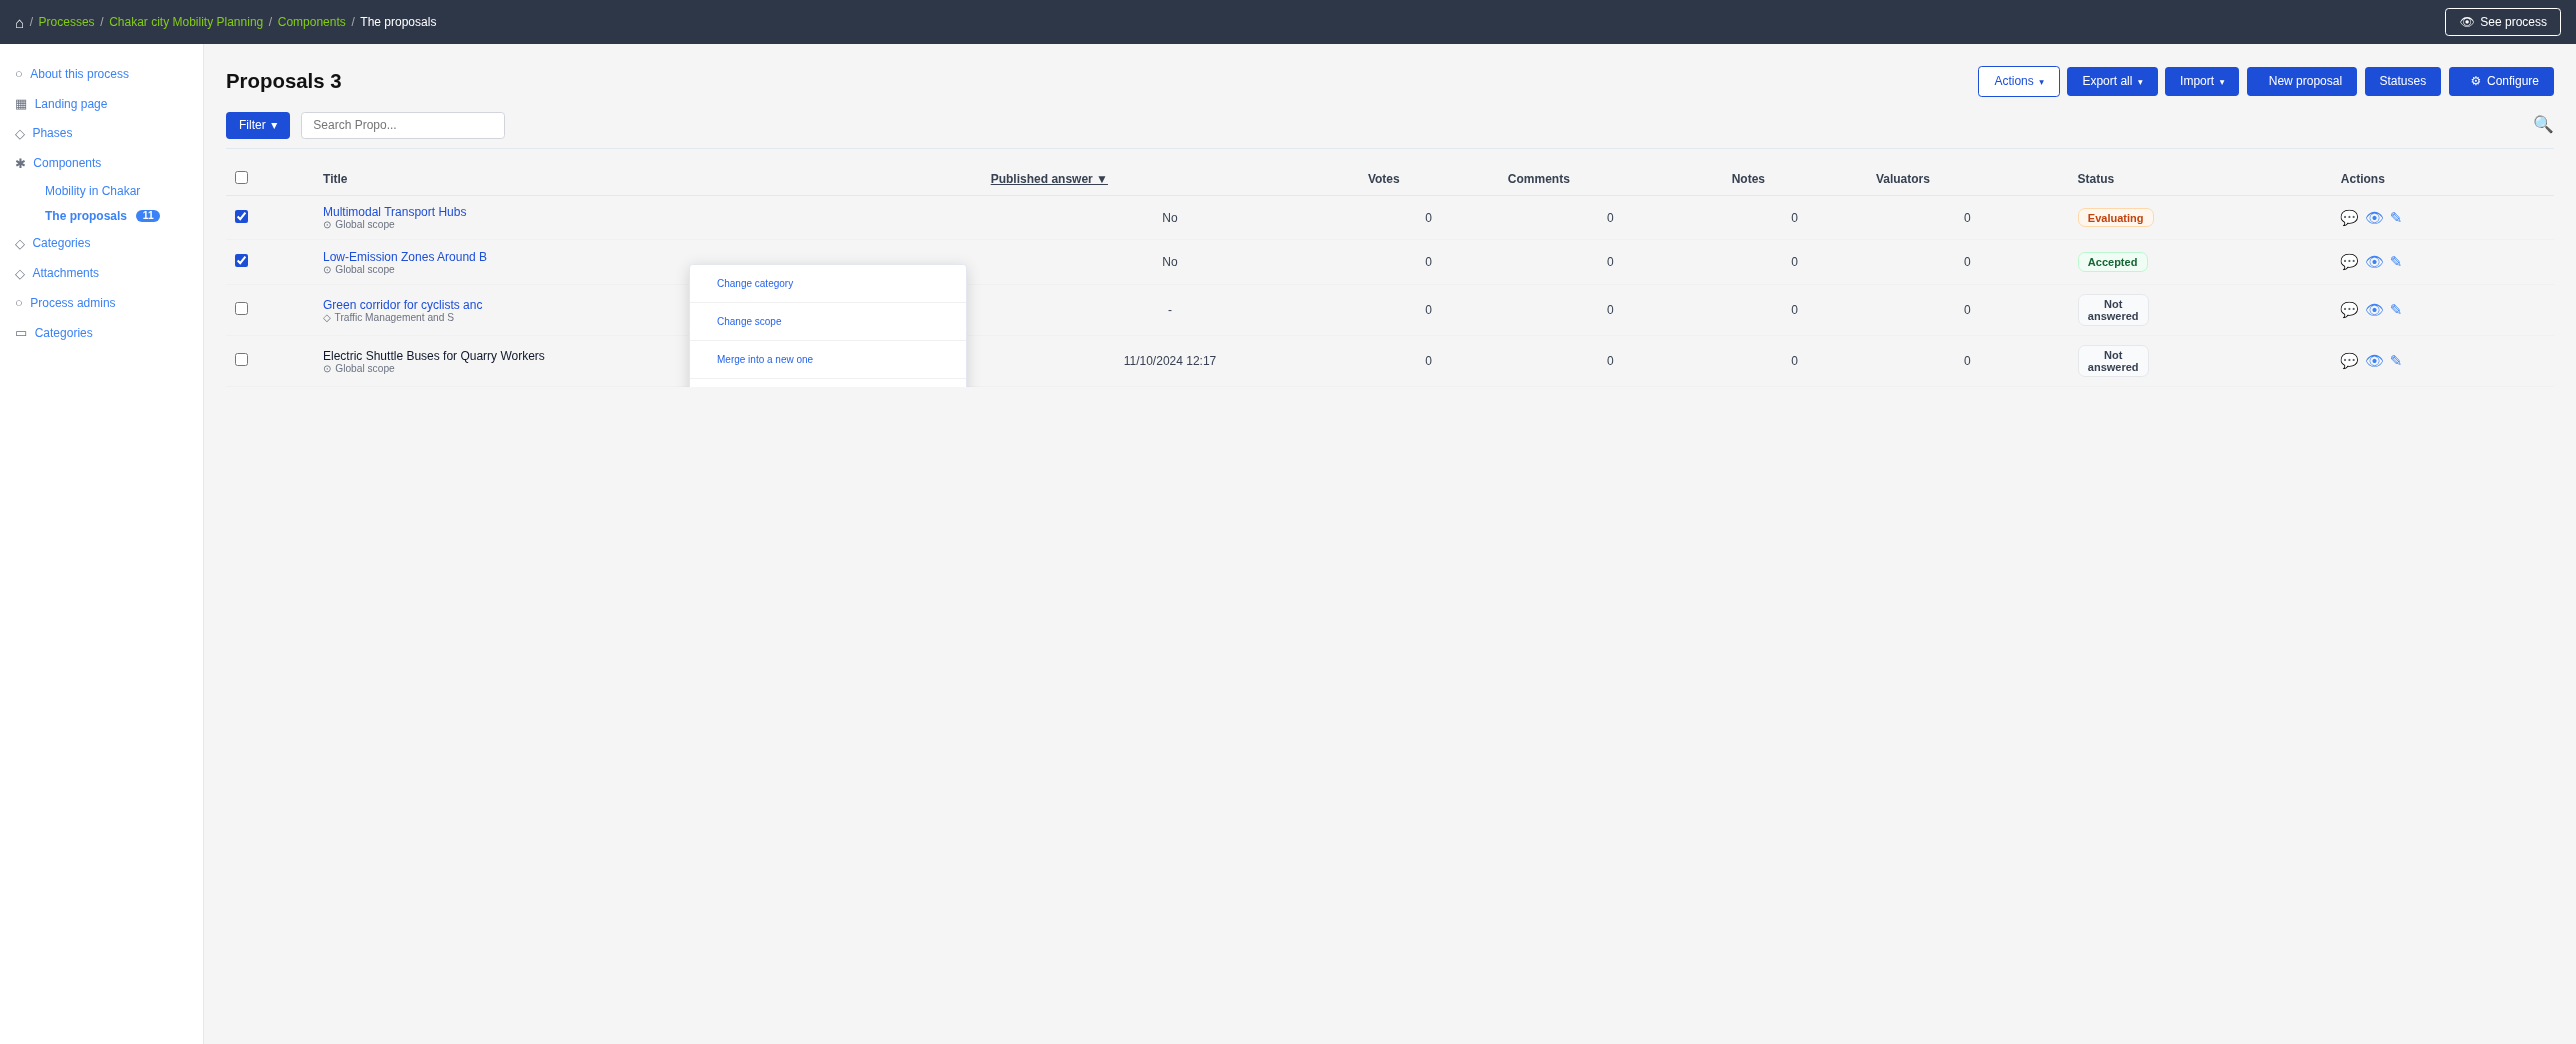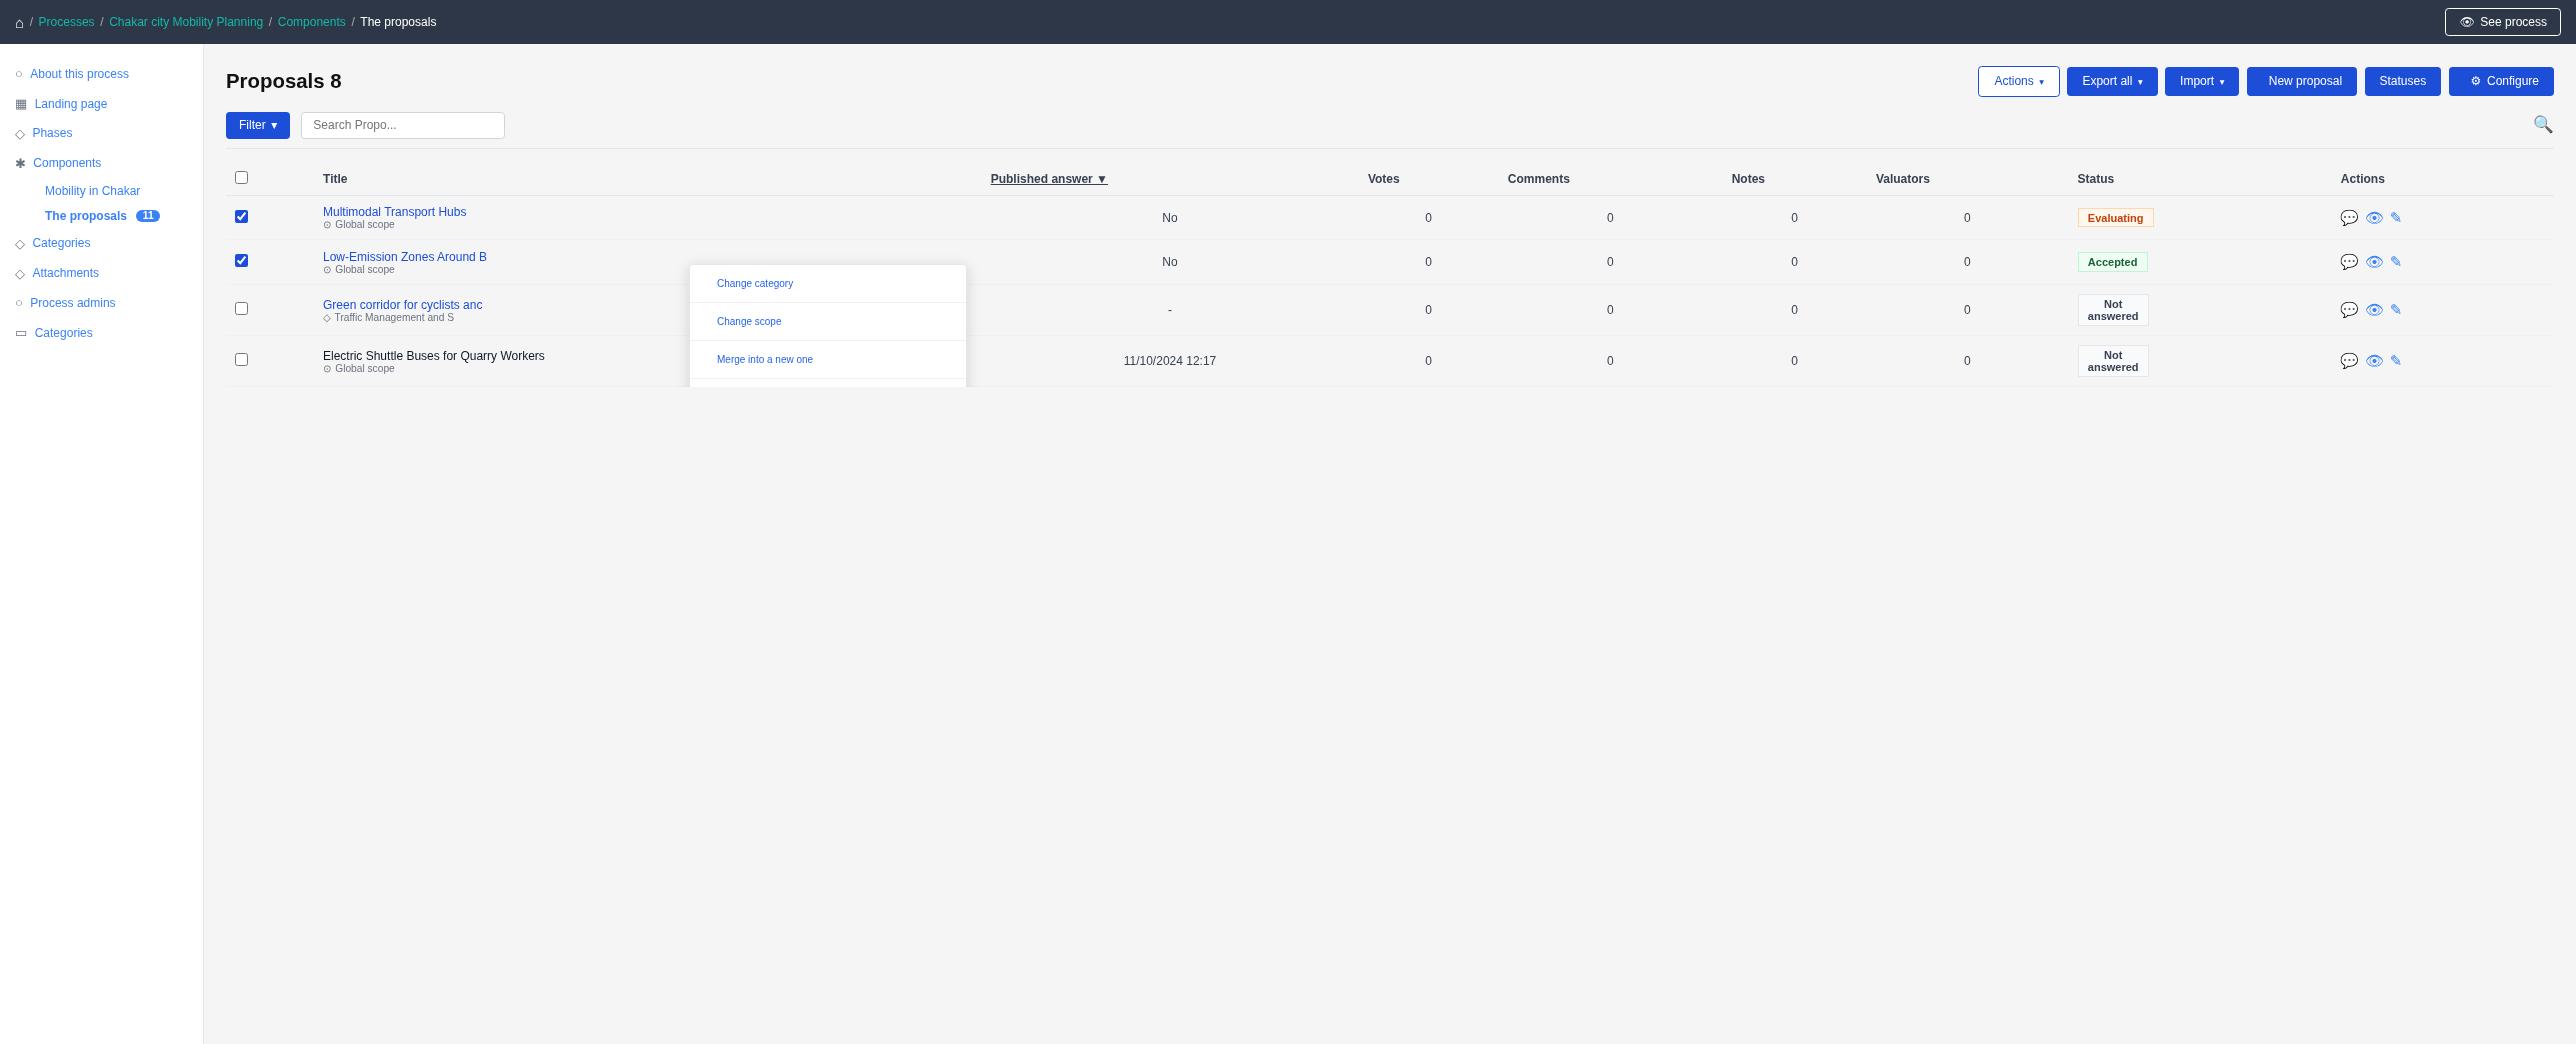--- a/index.html
+++ b/index.html
@@ -16,21 +16,21 @@
       justify-content: space-between;
     }
     .topnav-left {
       display: flex;
       align-items: center;
       gap: 5.6px;
       font-size: 12px;
     }
     .topnav-left .home-icon { font-size: 15px; }
     .topnav-left .sep { color: #aaa; }
-    .topnav-left a { color: #14b8a6; text-decoration: none; }
+    .topnav-left a { color: #84cc16; text-decoration: none; }
     .topnav-left .current { color: #fff; }
     .see-process-btn {
       border: 0.9px solid #fff;
       border-radius: 3.7px;
       padding: 5.6px 13px;
       color: #fff;
       background: transparent;
       cursor: pointer;
       font-size: 12px;
       display: flex;
@@ -199,21 +199,21 @@
     thead th.underline { text-decoration: underline; }
     tbody tr { border-bottom: 0.9px solid #f0f0f0; }
     tbody td {
       padding: 9.3px 9.3px;
       vertical-align: middle;
       color: #374151;
     }
     .scope-line { font-size: 10.2px; color: #6b7280; display: flex; align-items: center; gap: 3.7px; }
     .status-badge {
       display: inline-block;
-      border-radius: 0;
+      border-radius: 7px;
       padding: 2.8px 9.3px;
       font-size: 11px;
       font-weight: 600;
     }
     .status-evaluating { background: #fff7ed; color: #c2410c; border: 0.9px solid #fed7aa; }
     .status-accepted { background: #f0fdf4; color: #166534; border: 0.9px solid #bbf7d0; }
     .status-not-answered { background: #f9fafb; color: #374151; border: 0.9px solid #e5e7eb; text-align: center; }
     .actions-cell { display: flex; gap: 5.6px; align-items: center; }
     .action-icon { color: #3b82f6; cursor: pointer; font-size: 15px; }
     .cb-check { accent-color: #1d4ed8; width: 13px; height: 13px; }
@@ -302,21 +302,21 @@
     </div>
     <div class="sidebar-item">
       <span class="icon">▭</span>
       <span>Categories</span>
     </div>
   </aside>
 
   <main class="main">
 
     <div class="main-header">
-      <h1 class="main-title">Proposals 8</h1>
+      <h1 class="main-title">Proposals 3</h1>
       <div class="btn-group">
         <button class="btn btn-primary-outline">
           <span>Actions</span>
           <span class="chevron">▾</span>
         </button>
         <button class="btn btn-white">
           <span>Export all</span>
           <span class="chevron">▾</span>
         </button>
         <button class="btn btn-light">

